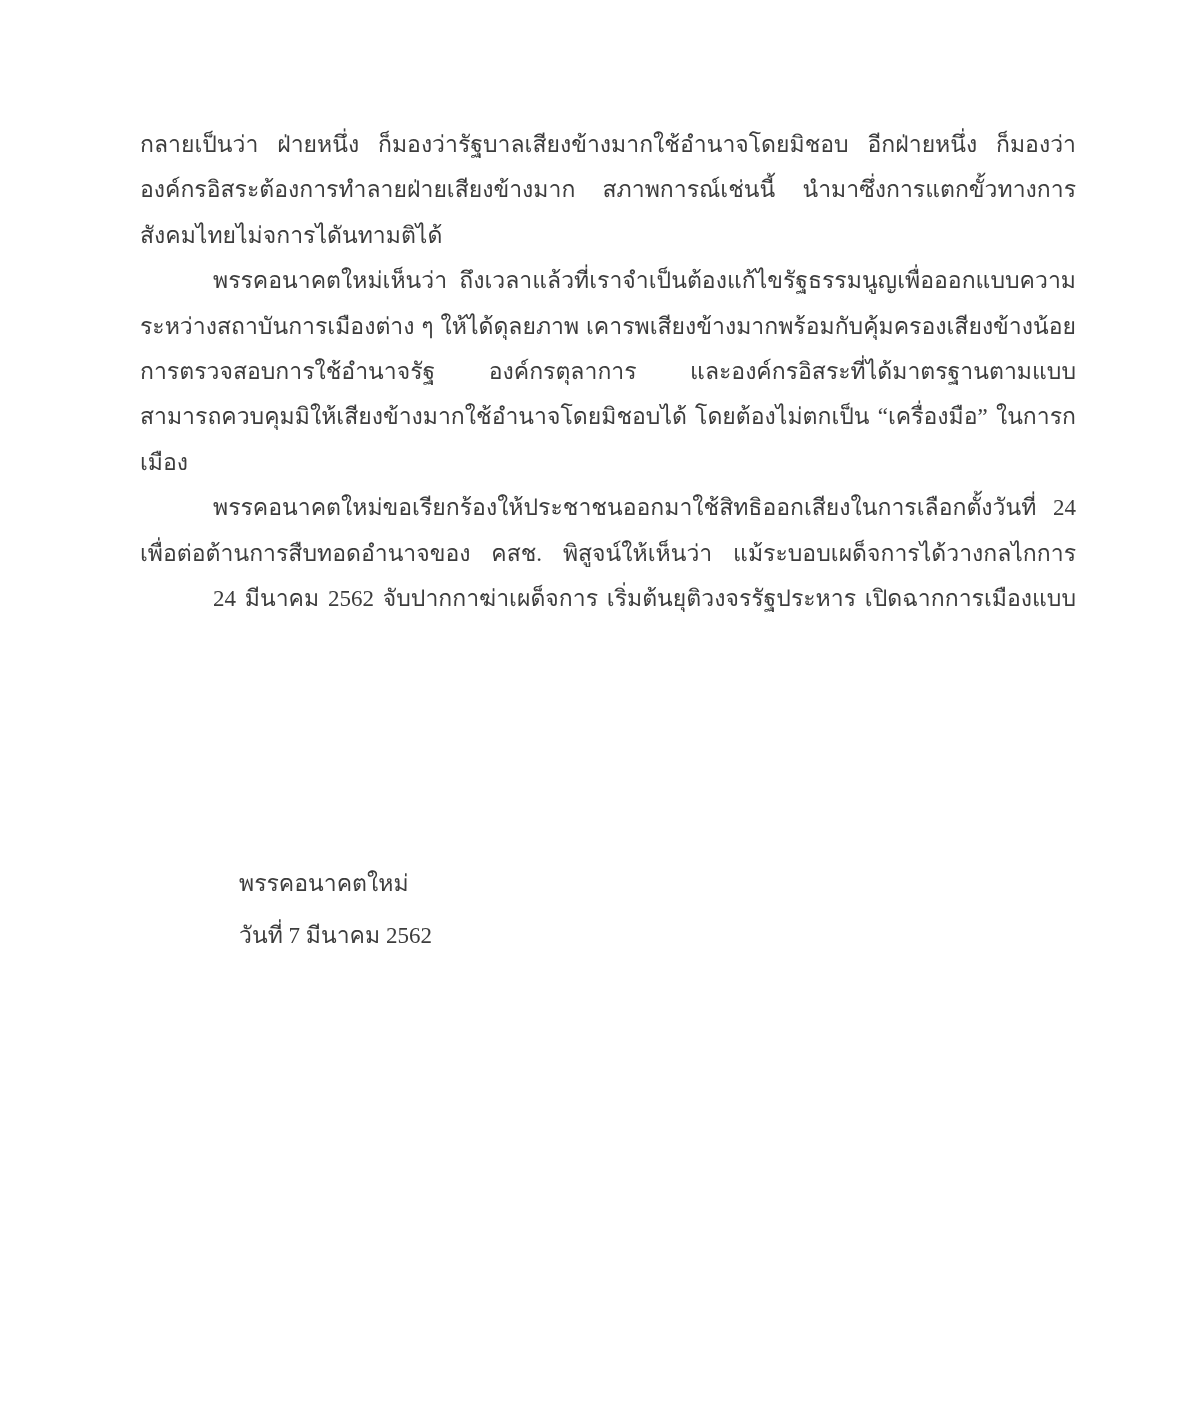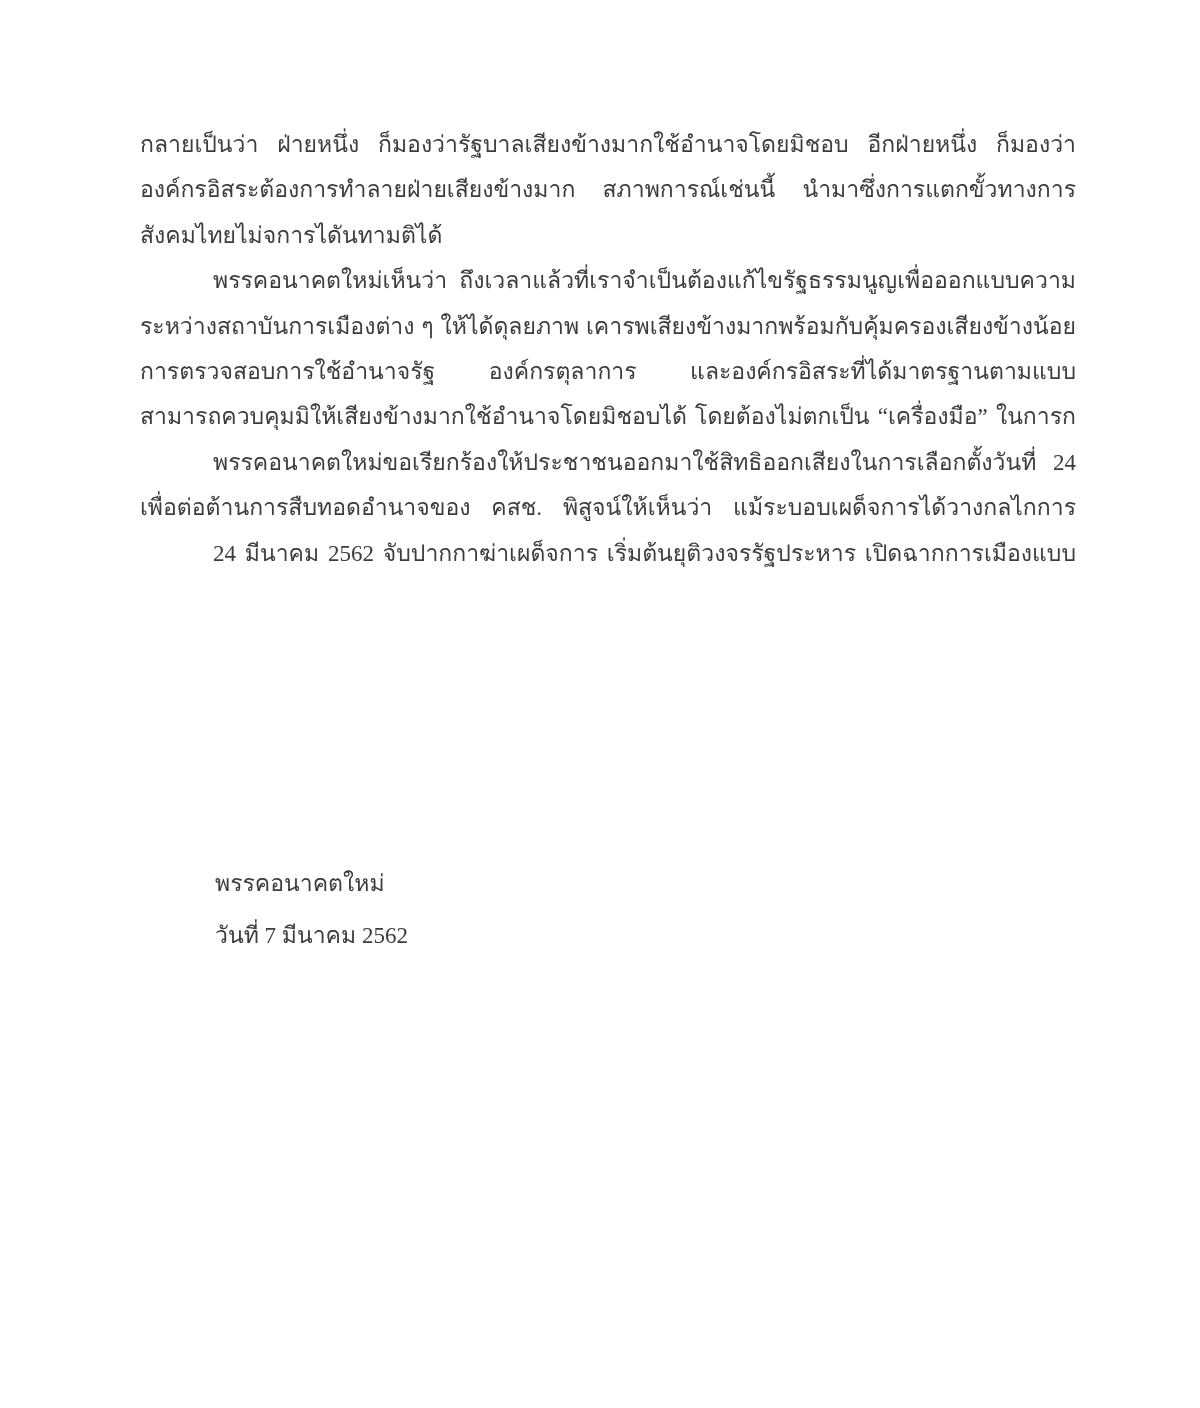--- a/index.html
+++ b/index.html
@@ -43,37 +43,39 @@
   .signature {
     position: absolute;
     left: 215px;
     top: 858px;
     color: #3d3d3d;
     font-size: 23px;
   }
   .signature .sig-line {
     height: 52px;
     line-height: 52px;
+    margin-left: 24px;
   }
 </style>
 </head>
 <body>
 
 <div class="page">
   <div class="text-block">
       <div class="para">
         <div class="line">กลายเป็นว่า ฝ่ายหนึ่ง ก็มองว่ารัฐบาลเสียงข้างมากใช้อำนาจโดยมิชอบ อีกฝ่ายหนึ่ง ก็มองว่าองค์กรตุลาการและ</div>
         <div class="line">องค์กรอิสระต้องการทำลายฝ่ายเสียงข้างมาก สภาพการณ์เช่นนี้ นำมาซึ่งการแตกขั้วทางการเมืองจนถึงที่สุด จน</div>
         <div class="line">สังคมไทยไม่จการไดันทามติได้</div>
       </div>
       <div class="para indent">
         <div class="line">พรรคอนาคตใหม่เห็นว่า ถึงเวลาแล้วที่เราจำเป็นต้องแก้ไขรัฐธรรมนูญเพื่อออกแบบความสัมพันธ์</div>
         <div class="line">ระหว่างสถาบันการเมืองต่าง ๆ ให้ได้ดุลยภาพ เคารพเสียงข้างมากพร้อมกับคุ้มครองเสียงข้างน้อย สร้างระบบ</div>
         <div class="line">การตรวจสอบการใช้อำนาจรัฐ องค์กรตุลาการ และองค์กรอิสระที่ได้มาตรฐานตามแบบประชาธิปไตยสากลและ</div>
         <div class="line">สามารถควบคุมมิให้เสียงข้างมากใช้อำนาจโดยมิชอบได้ โดยต้องไม่ตกเป็น “เครื่องมือ” ในการกวาดล้างทางการ</div>
+        <div class="line">เมือง</div>
       </div>
       <div class="para indent">
         <div class="line">พรรคอนาคตใหม่ขอเรียกร้องให้ประชาชนออกมาใช้สิทธิออกเสียงในการเลือกตั้งวันที่ 24 มีนาคม 2562</div>
         <div class="line">เพื่อต่อต้านการสืบทอดอำนาจของ คสช. พิสูจน์ให้เห็นว่า แม้ระบอบเผด็จการได้วางกลไกการสืบทอดอำนาจ</div>
       </div>
       <div class="para indent">
         <div class="line">24 มีนาคม 2562 จับปากกาฆ่าเผด็จการ เริ่มต้นยุติวงจรรัฐประหาร เปิดฉากการเมืองแบบใหม่ที่อำนาจ</div>
       </div>
     </div>
   <div class="signature">

